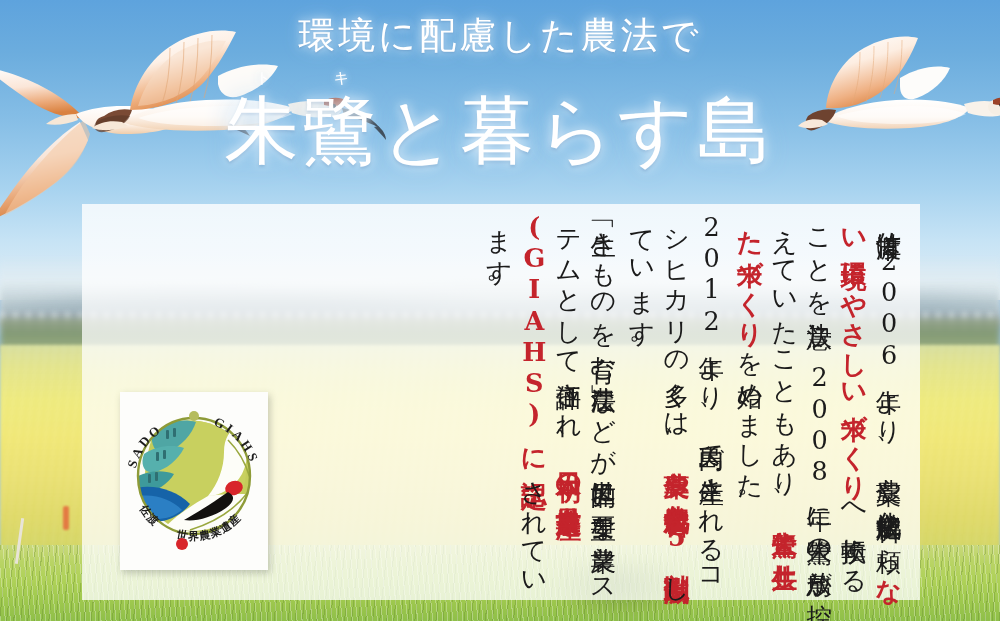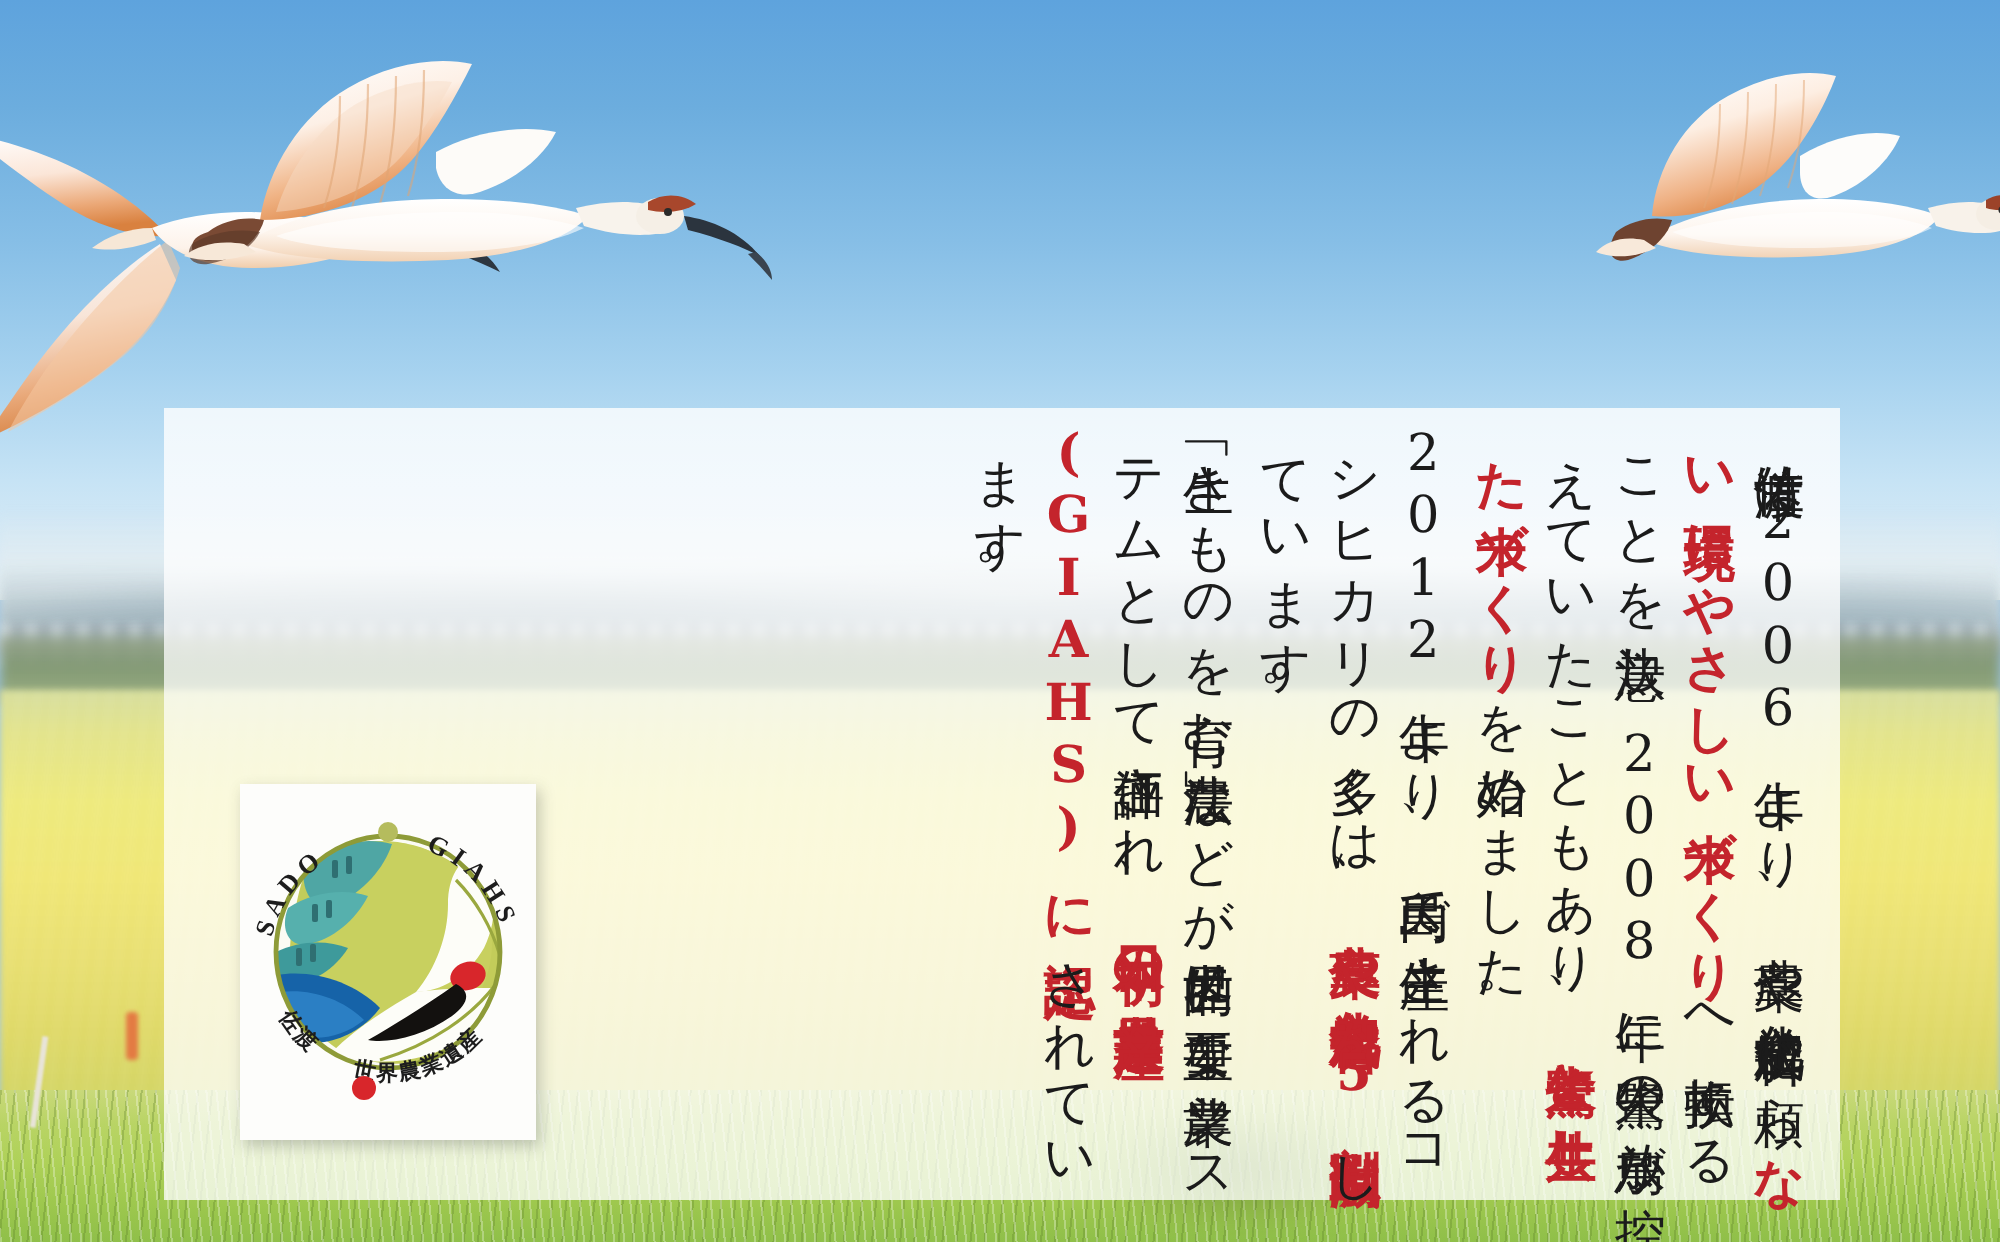--- a/index.html
+++ b/index.html
@@ -338,20 +338,30 @@
       <ellipse cx="208" cy="85" rx="10" ry="8" fill="#f5eee4"></ellipse>
       <path d="M203 78 C210 74 218 75 222 80 C217 83 209 84 203 82 Z" fill="#9c4329"></path>
       <circle cx="211" cy="83" r="1.8" fill="#2a2a2a"></circle>
 
       <path d="M217 85 C229 87 241 94 249 105 C241 101 231 96 218 92 Z" fill="#2b343e"></path>
 
       <path d="M32 98 C22 96 14 98 8 104 C18 108 30 106 38 102 Z" fill="#f8e9da"></path>
     </svg>
   </div>
 
+  <div class="headline">
+    <div class="sub">環境に配慮した農法で</div>
+    <div class="title-wrap">
+      <div class="ruby-row">
+        <div class="ruby">ト</div>
+        <div class="ruby">キ</div>
+      </div>
+      <div class="main">朱鷺と暮らす島</div>
+    </div>
+  </div>
 
   <div class="panel">
     <div class="panel-inner">
       <div class="para"><span>佐渡市は2006年より、農薬や化学合成肥料に頼ら</span><span class="hl">ない環境にやさしい米づくり</span><span>へ転換することを決意し、2008年に朱鷺の放鳥が控えていたこともあり、</span><span class="hl">朱鷺と共生した米づくり</span><span>を始めました。</span></div>
       <div class="para"><span>2012年より、島内で生産されるコシヒカリの多くは、</span><span class="hl">農薬や化学合成肥料を5割以上削減</span><span>しています。</span></div>
       <div class="para"><span>「生きものを育む農法」など</span><span>が世界的に重要な農業システムとして評価され、</span><span class="hl">日本初の世界農業遺産(GIAHS)に認定</span><span>されています。</span></div>
     </div>
   </div>
 
   <div class="logo">

